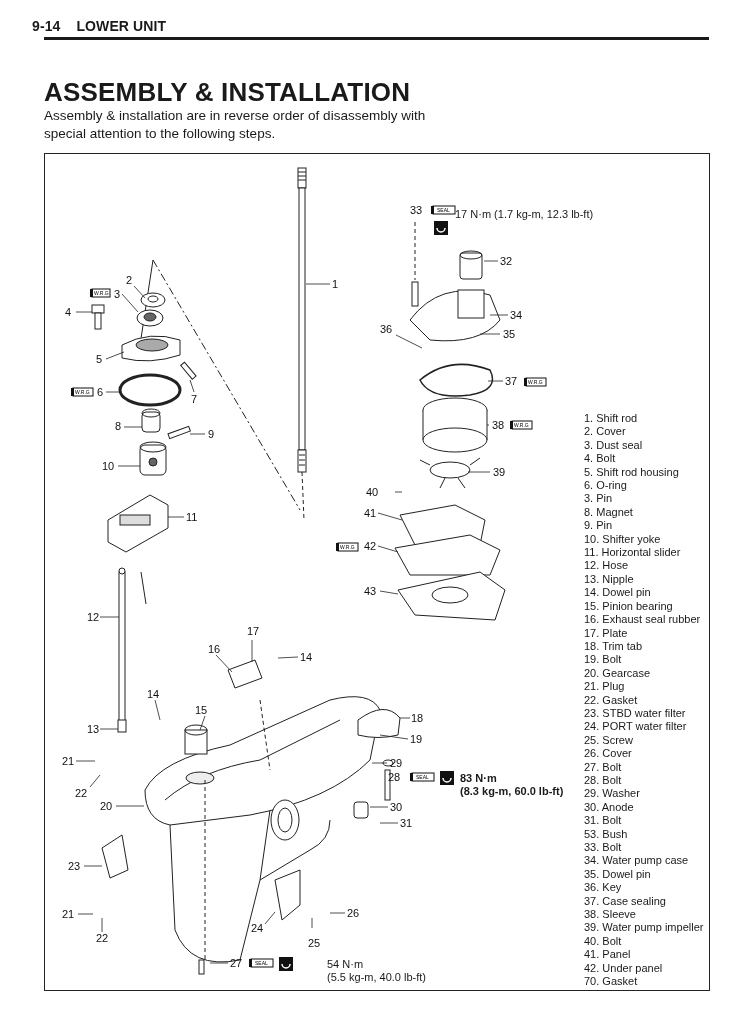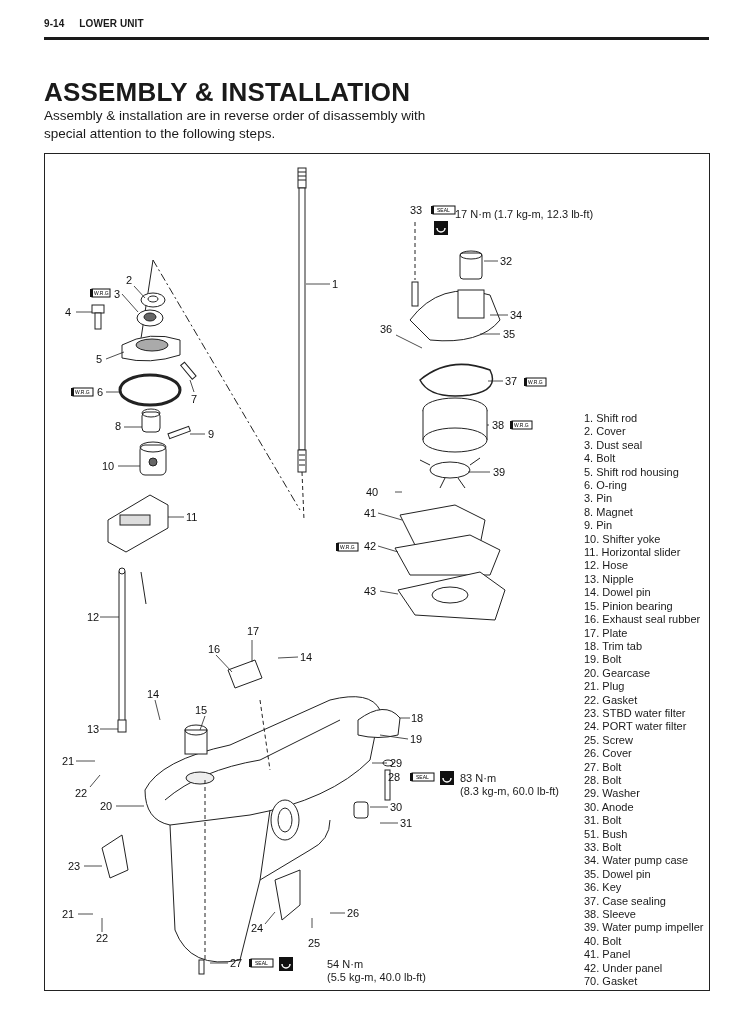--- a/index.html
+++ b/index.html
@@ -1,18 +1,18 @@
 <!DOCTYPE html>
 <html><head>
 <meta charset="utf-8">
 <style>
   html, body { margin:0; padding:0; background:#fff; }
   body { width:741px; height:1015px; position:relative; overflow:hidden;
          font-family:"Liberation Sans", sans-serif; color:#1a1a1a; }
-  .hdr { position:absolute; left:44px; top:18px; font-size:10px; font-weight:bold; letter-spacing:0.1px; }
+  .hdr { position:absolute; left:32px; top:18px; font-size:14px; font-weight:bold; letter-spacing:0.1px; }
   .hdr .sec { margin-right:12px; }
   .hdr-rule { position:absolute; left:44px; top:37px; width:665px; height:2.5px; background:#1a1a1a; }
   .title { position:absolute; left:44px; top:77px; font-size:26px; font-weight:bold; letter-spacing:0.2px; }
   .intro { position:absolute; left:44px; top:107px; width:420px; font-size:13.5px; line-height:18px; }
   .frame { position:absolute; left:44px; top:153px; width:664px; height:836px; border:1px solid #222; }
   svg.dg { position:absolute; left:0; top:0; }
   .lbl { font-family:"Liberation Sans", sans-serif; font-size:11px; fill:#111; }
   .legend { position:absolute; left:584px; top:412px; font-size:11px; line-height:13.4px; }
   .legend div { white-space:nowrap; }
   .torque { position:absolute; font-size:11px; line-height:13px; }
@@ -322,21 +322,21 @@
         <path d="M443 778 A4 4 0 1 0 451 778" stroke="#fff" fill="none" stroke-width="1.5"></path>
       </g>
     <g>
         <rect x="279" y="957" width="14" height="14" fill="#111"></rect>
         <path d="M282 964 A4 4 0 1 0 290 964" stroke="#fff" fill="none" stroke-width="1.5"></path>
       </g>
   </g>
 </svg>
 
 <div class="torque" style="left:455px; top:208px;">17 N·m (1.7 kg-m, 12.3 lb-ft)</div>
-<div class="torque" style="left:460px; top:772px;">
+<div class="torque" style="left:460px; top:772px;font-weight:bold;">
   <div>83 N·m</div>
   <div>(8.3 kg-m, 60.0 lb-ft)</div>
 </div>
 <div class="torque" style="left:299px; top:958px;margin-left:28px;">
   <div>54 N·m</div>
   <div>(5.5 kg-m, 40.0 lb-ft)</div>
 </div>
 
 <div class="legend" id="legend">
     <div>1. Shift rod</div>
@@ -363,21 +363,21 @@
     <div>22. Gasket</div>
     <div>23. STBD water filter</div>
     <div>24. PORT water filter</div>
     <div>25. Screw</div>
     <div>26. Cover</div>
     <div>27. Bolt</div>
     <div>28. Bolt</div>
     <div>29. Washer</div>
     <div>30. Anode</div>
     <div>31. Bolt</div>
-    <div>51. Bush</div>
+    <div>53. Bush</div>
     <div>33. Bolt</div>
     <div>34. Water pump case</div>
     <div>35. Dowel pin</div>
     <div>36. Key</div>
     <div>37. Case sealing</div>
     <div>38. Sleeve</div>
     <div>39. Water pump impeller</div>
     <div>40. Bolt</div>
     <div>41. Panel</div>
     <div>42. Under panel</div>

